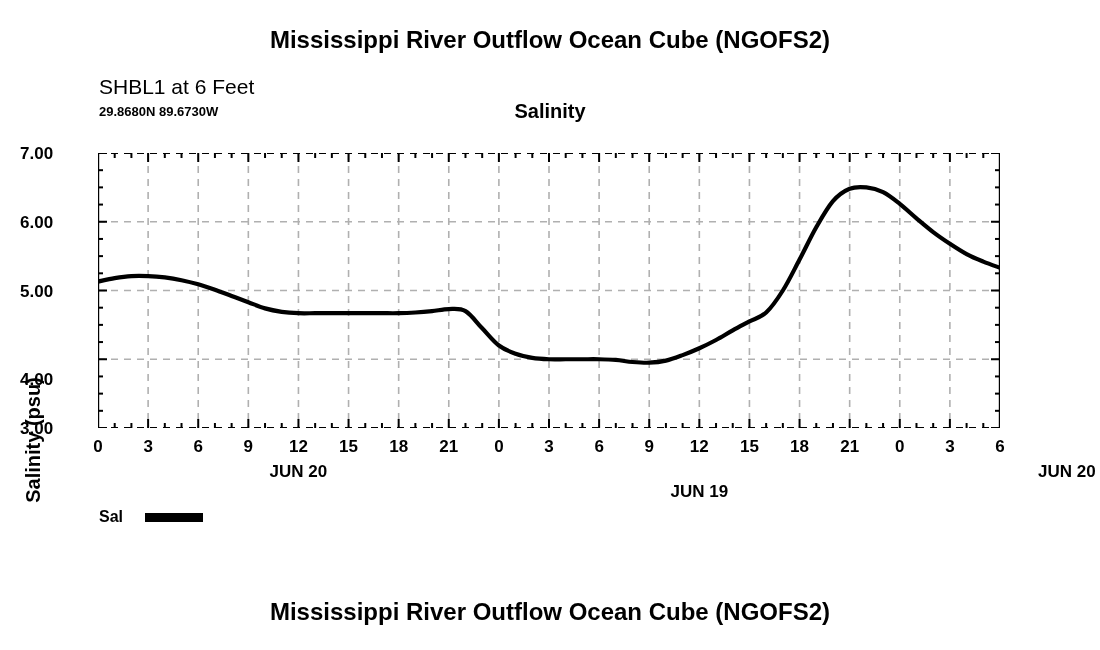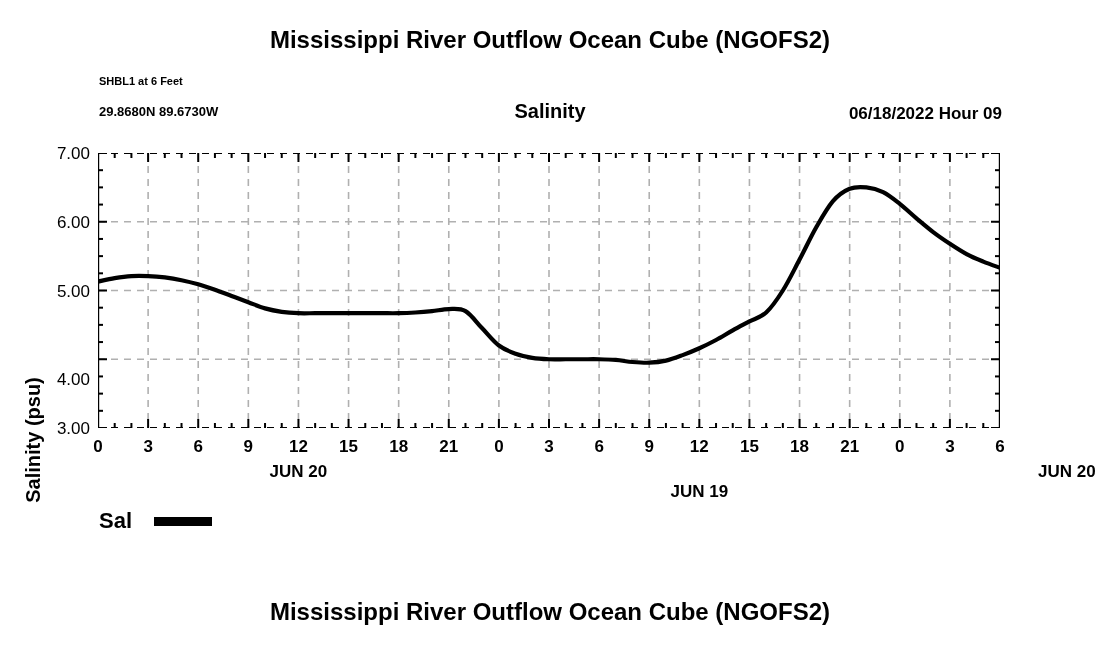--- a/index.html
+++ b/index.html
@@ -18,21 +18,21 @@
     text-align:center;font-size:24px;font-weight:bold;
     letter-spacing:0px;
   }
   .title-bottom{
     position:absolute;left:0;top:598px;width:1100px;
     text-align:center;font-size:24px;font-weight:bold;
   }
 
   .meta-station{
     position:absolute;left:99px;top:75px;
-    font-size:11px;font-weight:bold;
+    font-size:21px;font-weight:normal;
   }
   .meta-coords{
     position:absolute;left:99px;top:104px;
     font-size:13px;font-weight:bold;
   }
   .meta-var{
     position:absolute;left:0;top:100px;width:1100px;
     text-align:center;font-size:20px;font-weight:bold;
   }
   .meta-time{
@@ -55,22 +55,22 @@
     font-size:20px;font-weight:bold;
     text-align:center;
     white-space:nowrap;
   }
   .ylabel-wrap{
     position:absolute;left:26px;top:430px;height:1px;width:1px;
   }
 
   .ytick-label{
     position:absolute;
-    font-size:17px;font-weight:normal;
-    text-align:right;
+    font-size:17px;font-weight:bold;
+    text-align:left;
     width:70px;
     transform:translateY(-9px);
   }
 
   .xtick-label{
     position:absolute;
     font-size:17px;font-weight:bold;
     text-align:center;
     width:40px;
     transform:translateX(-20px);
@@ -86,36 +86,35 @@
 
   .xaxis-title{
     position:absolute;left:0;top:480px;width:1100px;
     text-align:center;font-size:20px;font-weight:bold;
   }
 
   .legend{
     position:absolute;left:99px;top:508px;
     display:flex;align-items:center;gap:22px;
   }
-  .legend-label{font-size:22px;font-weight:bold;}
+  .legend-label{font-size:16px;font-weight:bold;}
   .legend-swatch{
     width:58px;height:9px;background:#000000;display:block;
   }
 </style>
 </head>
 <body>
 
 <div class="page">
 
   <div class="title-top">Mississippi River Outflow Ocean Cube (NGOFS2)</div>
 
   <div class="meta-station">SHBL1 at 6 Feet</div>
   <div class="meta-coords">29.8680N  89.6730W</div>
   <div class="meta-var">Salinity</div>
-  <div class="meta-time">06/18/2022 Hour 09</div>
 
   <div class="ylabel-wrap">
     <div class="ylabel">Salinity (psu)</div>
   </div>
 
   <div id="ytick-labels">
       <div class="ytick-label" style="left: 20px; top: 428px;">3.00</div>
       <div class="ytick-label" style="left: 20px; top: 359.25px; margin-top: 20px;">4.00</div>
       <div class="ytick-label" style="left: 20px; top: 290.5px;">5.00</div>
       <div class="ytick-label" style="left: 20px; top: 221.75px;">6.00</div>

